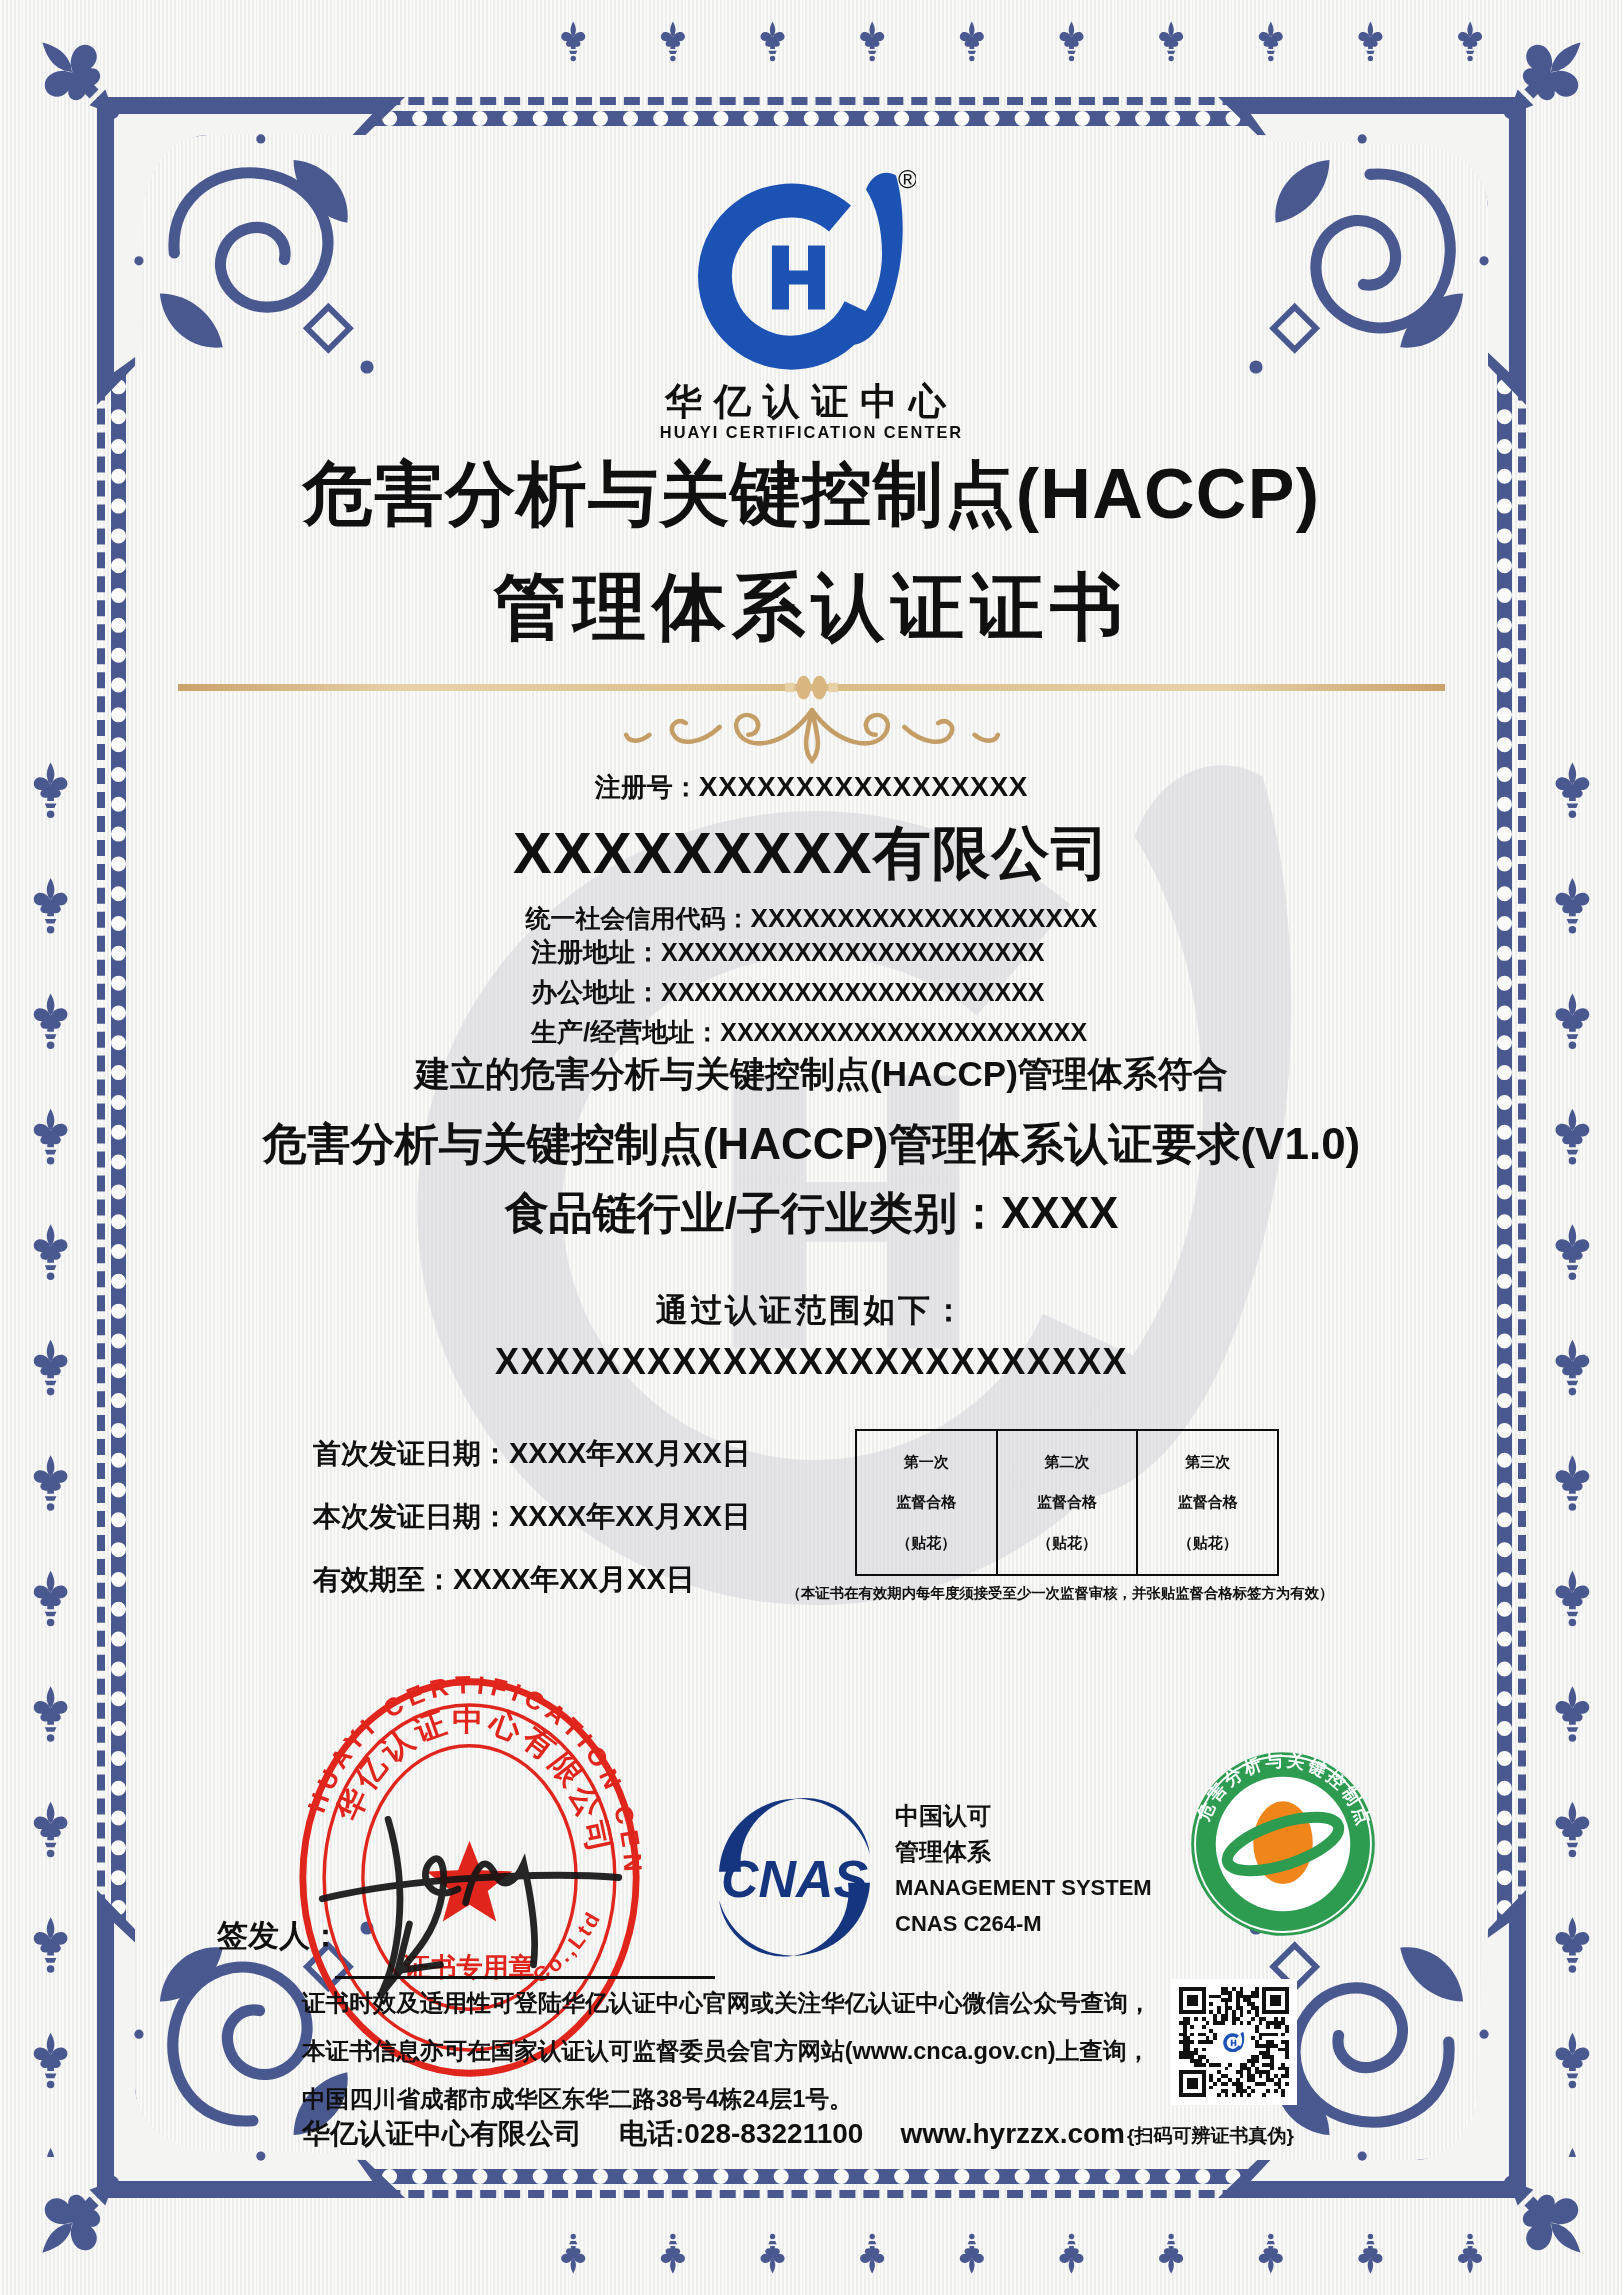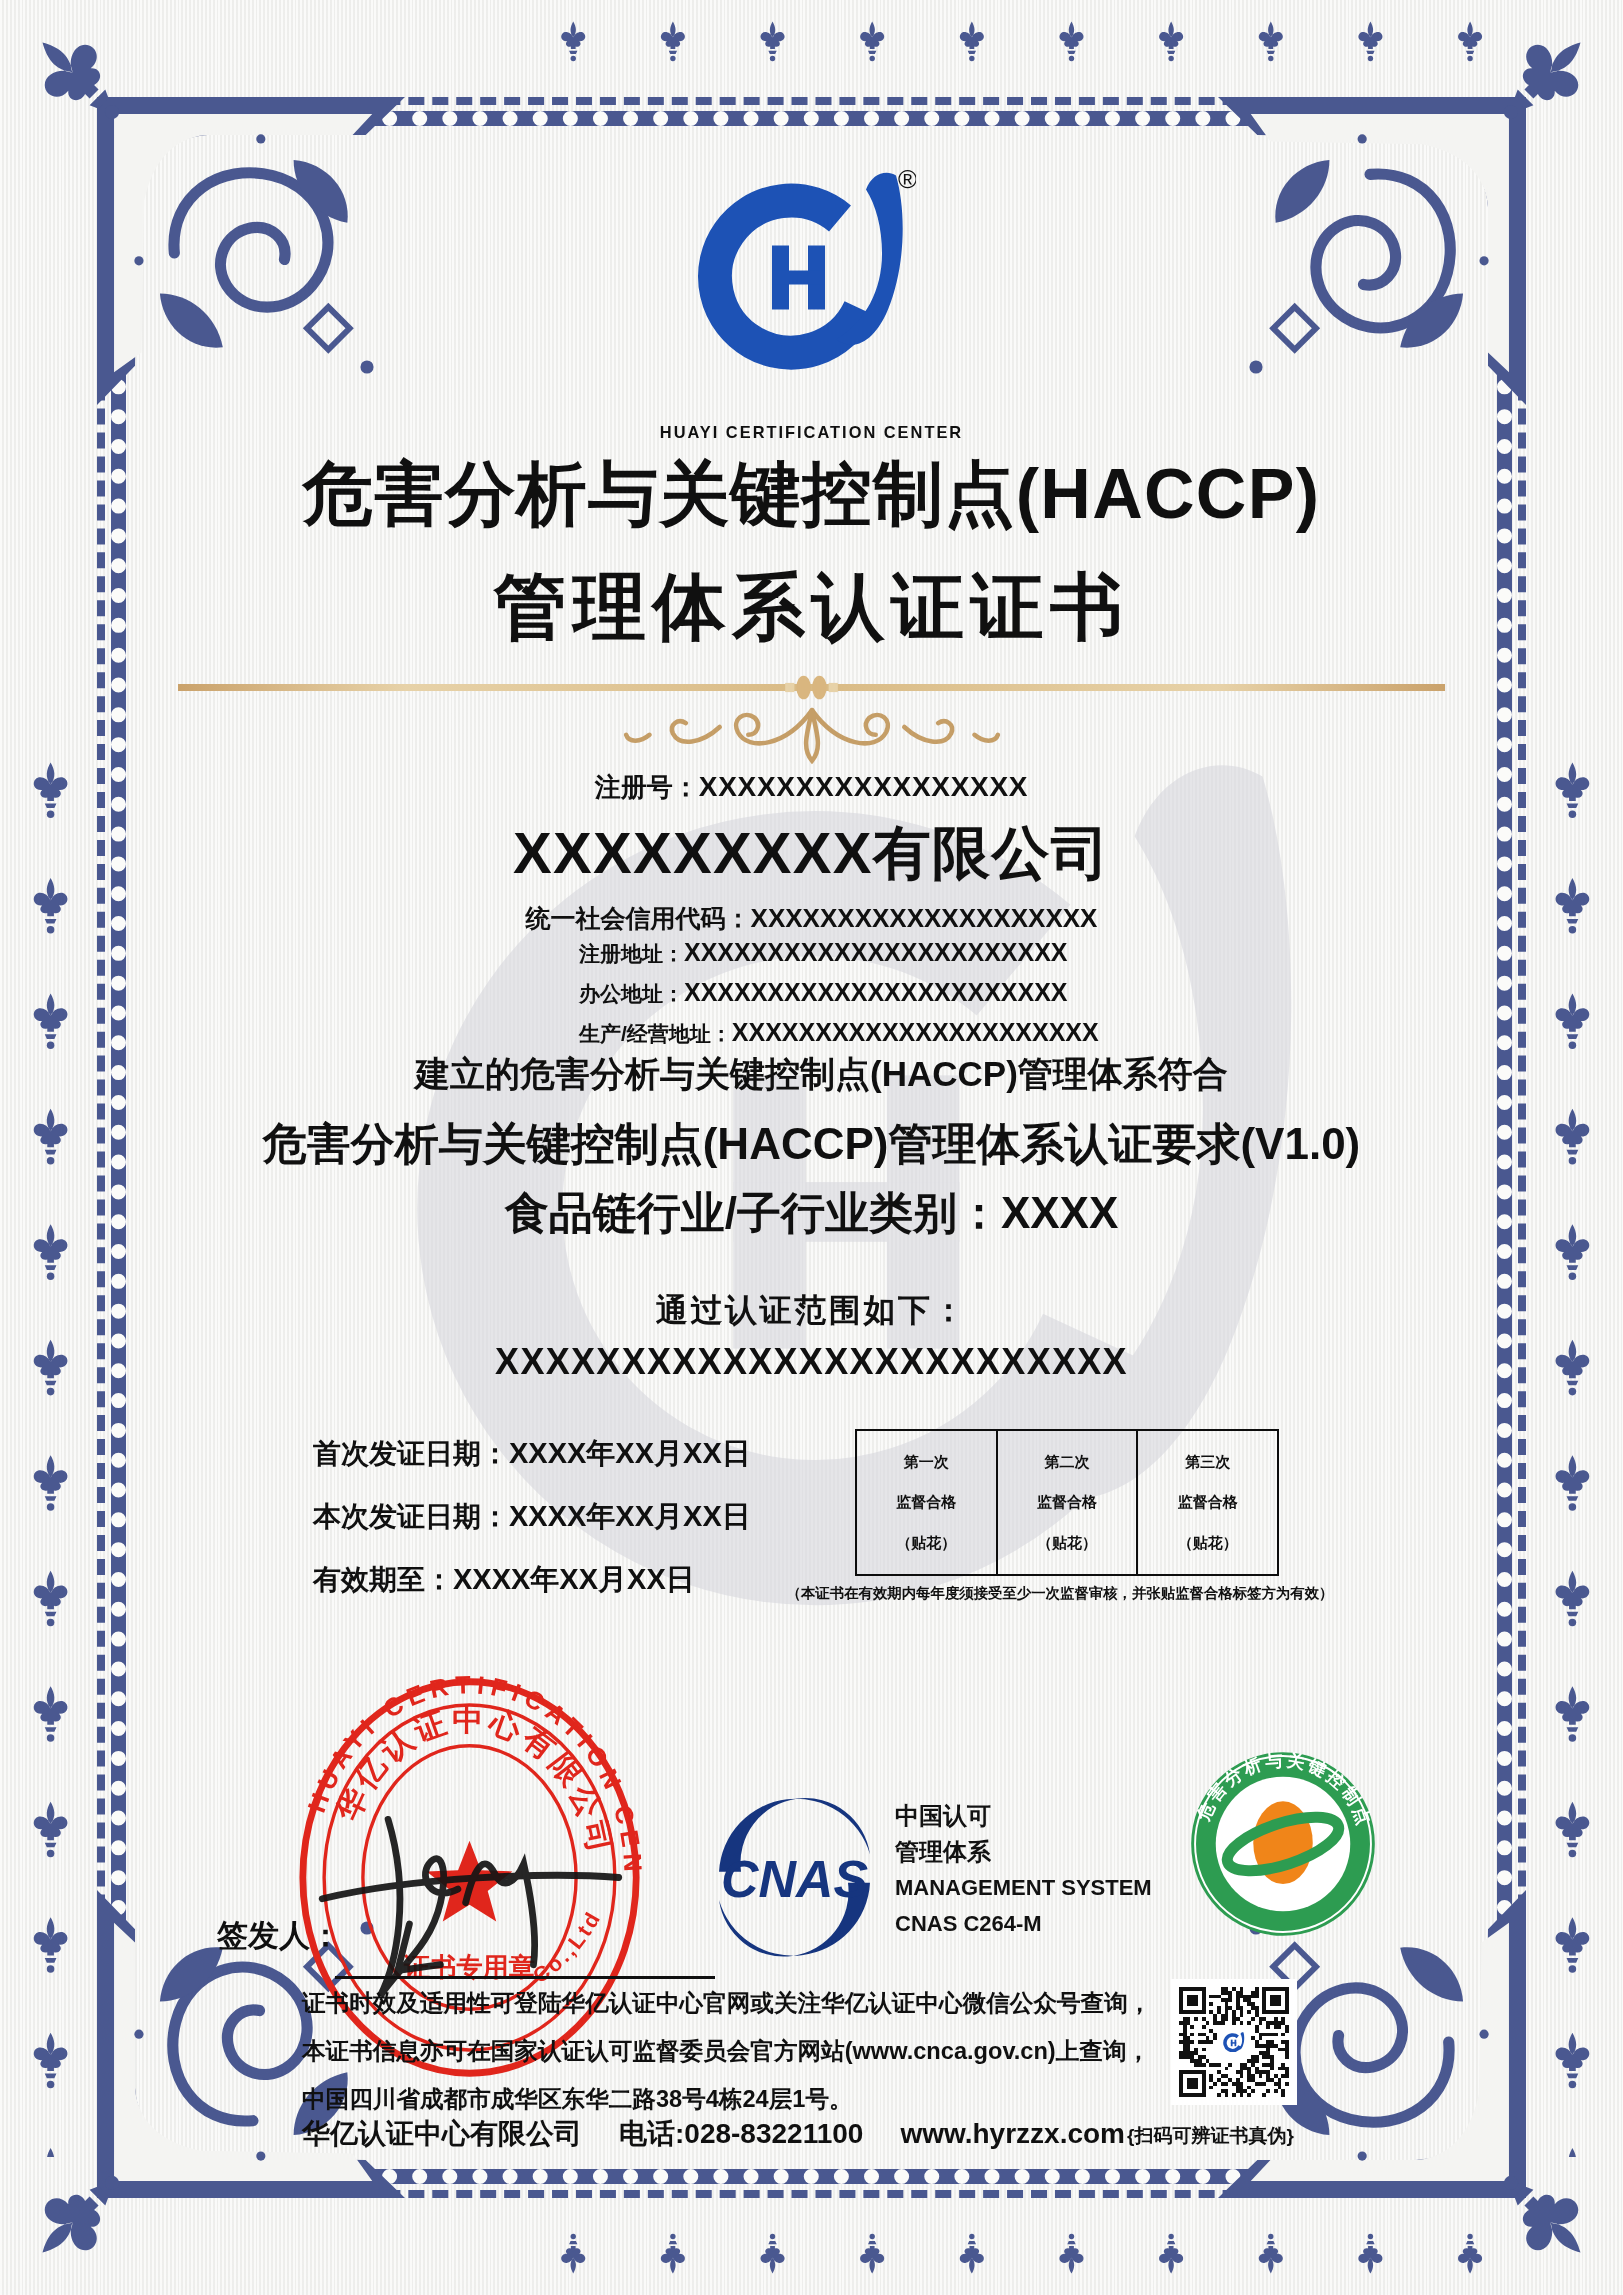--- a/index.html
+++ b/index.html
@@ -56,21 +56,21 @@
   
   .reg-line{position:absolute;left:0;right:0;top:770px;text-align:center;z-index:2;}
   .reg-line .lab{font-size:26px;font-weight:800;}
   .reg-line .val{font-size:28px;font-weight:700;letter-spacing:0.7px;}
   .company{position:absolute;left:0;right:0;top:815px;text-align:center;font-size:58px;font-weight:900;letter-spacing:1.3px;z-index:2;}
   .credit{position:absolute;left:0;right:0;top:902px;text-align:center;z-index:2;}
   .credit .lab{font-size:25px;font-weight:800;}
   .credit .val{font-size:26px;font-weight:700;}
   .addr{position:absolute;left:531px;top:932px;z-index:2;}
   .addr .row{height:40px;line-height:40px;white-space:nowrap;}
-  .addr .lab{font-size:21px;font-weight:800;margin-left:48px;}
+  .addr .lab{font-size:26px;font-weight:800;}
   .addr .val{font-size:25px;font-weight:700;}
   .intro{position:absolute;left:0;right:0;top:1051px;text-align:center;font-size:35px;font-weight:900;z-index:2;padding-left:20px;}
   .std1{position:absolute;left:0;right:0;top:1115px;text-align:center;font-size:44px;font-weight:900;z-index:2;}
   .std2{position:absolute;left:0;right:0;top:1184px;text-align:center;font-size:44px;font-weight:900;z-index:2;}
   .scope-head{position:absolute;left:0;right:0;top:1289px;text-align:center;font-size:32px;font-weight:900;letter-spacing:2.6px;z-index:2;}
   .scope-val{position:absolute;left:0;right:0;top:1341px;text-align:center;font-size:36px;font-weight:700;letter-spacing:1.3px;z-index:2;}
   .dates{position:absolute;left:313px;top:1434px;z-index:2;}
   .dates .row{height:63px;white-space:nowrap;}
   .dates .lab{font-size:28px;font-weight:800;}
   .dates .val{font-size:29px;font-weight:700;}
@@ -243,20 +243,21 @@
     </svg>
 
   <svg class="watermark" viewBox="0 0 230 210" preserveAspectRatio="xMidYMid meet">
       <use href="#hy-logo"></use>
     </svg>
 
   <svg class="brand-logo" viewBox="0 0 230 210">
     <use href="#hy-logo"></use>
     <text x="212" y="26" font-size="26" fill="#111">®</text>
   </svg>
+  <div class="org-cn">华亿认证中心</div>
   <div class="org-en">HUAYI CERTIFICATION CENTER</div>
 
   <div class="title1">危害分析与关键控制点(HACCP)</div>
   <div class="title2">管理体系认证证书</div>
   <div class="gold-line"></div>
   <svg class="gold-bead" viewBox="0 0 120 50">
     <ellipse cx="48" cy="25" rx="11" ry="18" fill="#d9b67f"></ellipse>
     <ellipse cx="72" cy="25" rx="11" ry="18" fill="#d9b67f"></ellipse>
     <rect x="20" y="18" width="14" height="14" fill="#e7d2a8"></rect>
     <rect x="86" y="18" width="14" height="14" fill="#e7d2a8"></rect>

